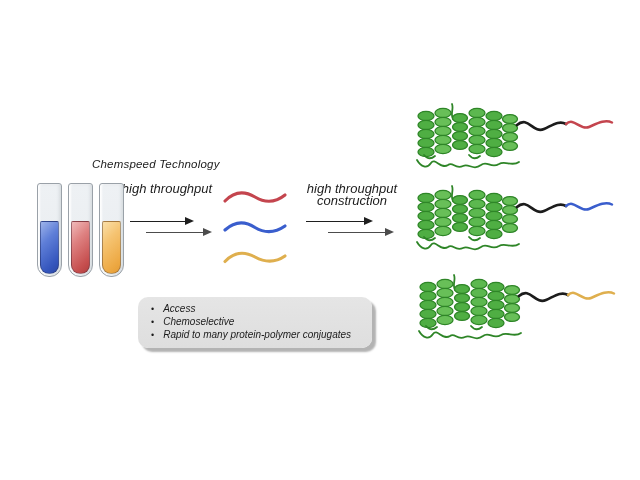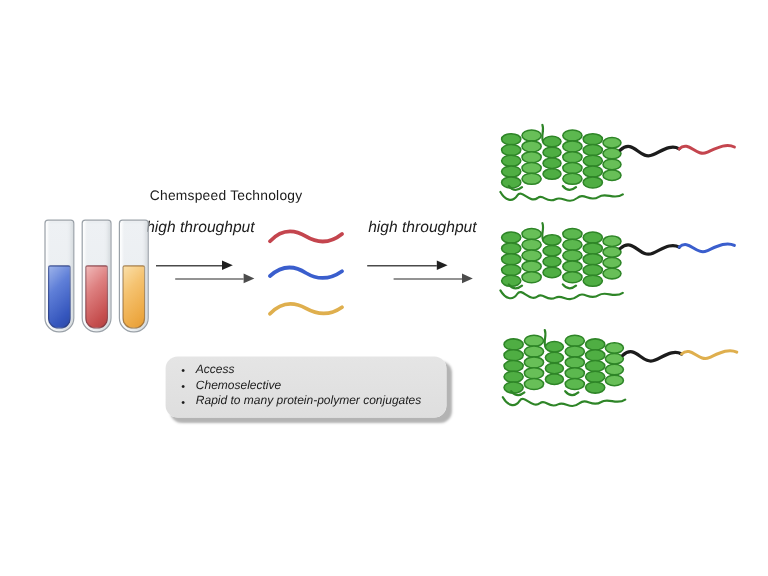--- a/index.html
+++ b/index.html
@@ -8,22 +8,22 @@
     font-family: "Liberation Sans", sans-serif;
     background: #ffffff;
     position: relative;
     overflow: hidden;
   }
   .abs { position: absolute; }
 
   
   .title-label {
     left: 92px; top: 158px; width: 160px;
-    text-align: right;
-    font-size: 11.5px; font-weight: 500;
+    text-align: left;
+    font-size: 11.5px; font-style: italic; font-weight: 500;
     color: #1b1b1b; letter-spacing: .2px;
   }
   .step-label {
     width: 130px; text-align: center;
     font-size: 13px; font-style: italic; color: #1b1b1b;
     line-height: 12px;
   }
   .step1-label { left: 102px; top: 183px; }
   .step2-label { left: 287px; top: 183px; }
 
@@ -132,20 +132,21 @@
 
 <div class="abs step-label step1-label">
   <div>high throughput</div>
 </div>
 
 <div class="abs arrow a1-top"></div>
 <div class="abs arrow gray a1-bot"></div>
 
 <div class="abs step-label step2-label">
   <div>high throughput</div>
+  <div>construction</div>
 </div>
 
 <div class="abs arrow a2-top"></div>
 <div class="abs arrow gray a2-bot"></div>
 
 <div class="abs tube-rack">
   <div class="tube">
     <div class="liquid c-blue"></div>
   </div>
   <div class="tube">

